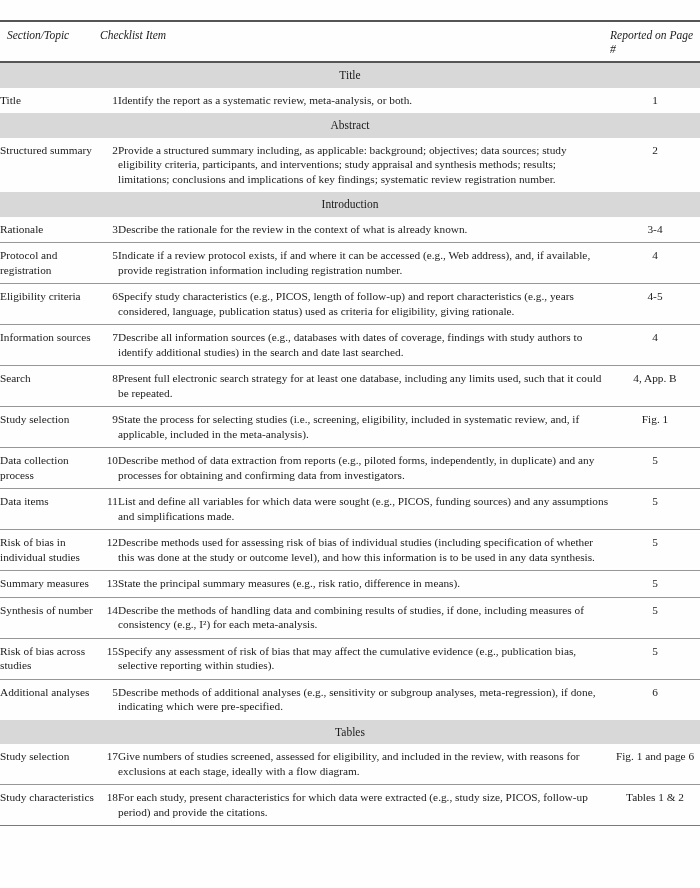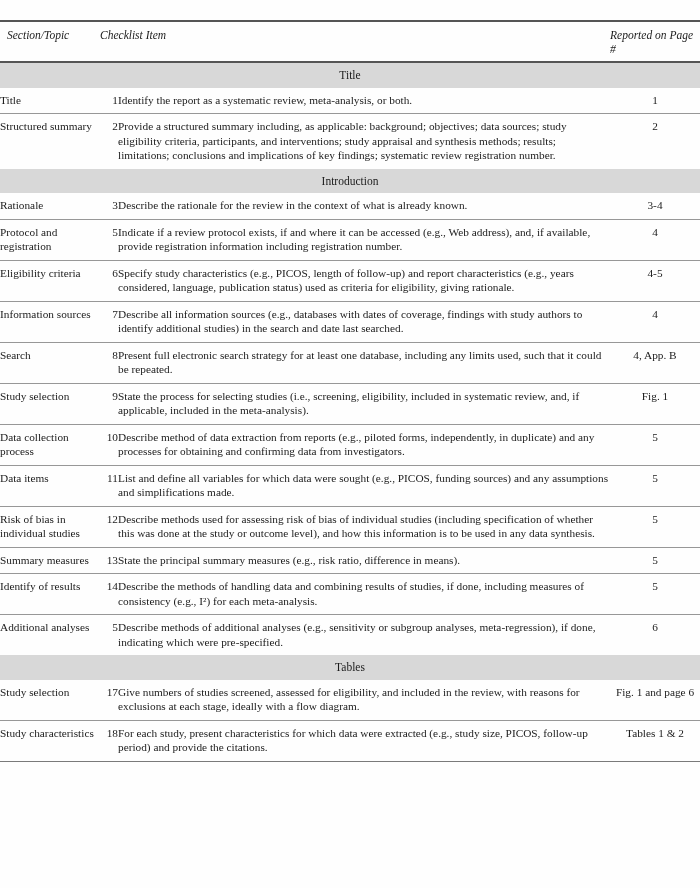--- a/index.html
+++ b/index.html
@@ -82,20 +82,23 @@
     <tbody>
         <tr class="band-row">
     <td colspan="4" class="band-cell">Title</td>
   </tr>
         <tr class="item-row">
     <td class="topic">Title</td>
     <td class="num">1</td>
     <td class="item">Identify the report as a systematic review, meta-analysis, or both.</td>
     <td class="reported">1</td>
   </tr>
+        <tr class="band-row">
+    <td colspan="4" class="band-cell">Abstract</td>
+  </tr>
         <tr class="item-row">
     <td class="topic">Structured summary</td>
     <td class="num">2</td>
     <td class="item">Provide a structured summary including, as applicable: background; objectives; data sources; study eligibility criteria, participants, and interventions; study appraisal and synthesis methods; results; limitations; conclusions and implications of key findings; systematic review registration number.</td>
     <td class="reported">2</td>
   </tr>
         <tr class="band-row">
     <td colspan="4" class="band-cell">Introduction</td>
   </tr>
         <tr class="item-row">
@@ -152,23 +155,29 @@
     <td class="item">Describe methods used for assessing risk of bias of individual studies (including specification of whether this was done at the study or outcome level), and how this information is to be used in any data synthesis.</td>
     <td class="reported">5</td>
   </tr>
         <tr class="item-row">
     <td class="topic">Summary measures</td>
     <td class="num">13</td>
     <td class="item">State the principal summary measures (e.g., risk ratio, difference in means).</td>
     <td class="reported">5</td>
   </tr>
         <tr class="item-row">
-    <td class="topic">Identify of results</td>
+    <td class="topic">Synthesis of number</td>
     <td class="num">14</td>
     <td class="item">Describe the methods of handling data and combining results of studies, if done, including measures of consistency (e.g., I²) for each meta-analysis.</td>
+    <td class="reported">5</td>
+  </tr>
+        <tr class="item-row">
+    <td class="topic">Risk of bias across studies</td>
+    <td class="num">15</td>
+    <td class="item">Specify any assessment of risk of bias that may affect the cumulative evidence (e.g., publication bias, selective reporting within studies).</td>
     <td class="reported">5</td>
   </tr>
         <tr class="item-row">
     <td class="topic">Additional analyses</td>
     <td class="num">5</td>
     <td class="item">Describe methods of additional analyses (e.g., sensitivity or subgroup analyses, meta-regression), if done, indicating which were pre-specified.</td>
     <td class="reported">6</td>
   </tr>
         <tr class="band-row">
     <td colspan="4" class="band-cell">Tables</td>

